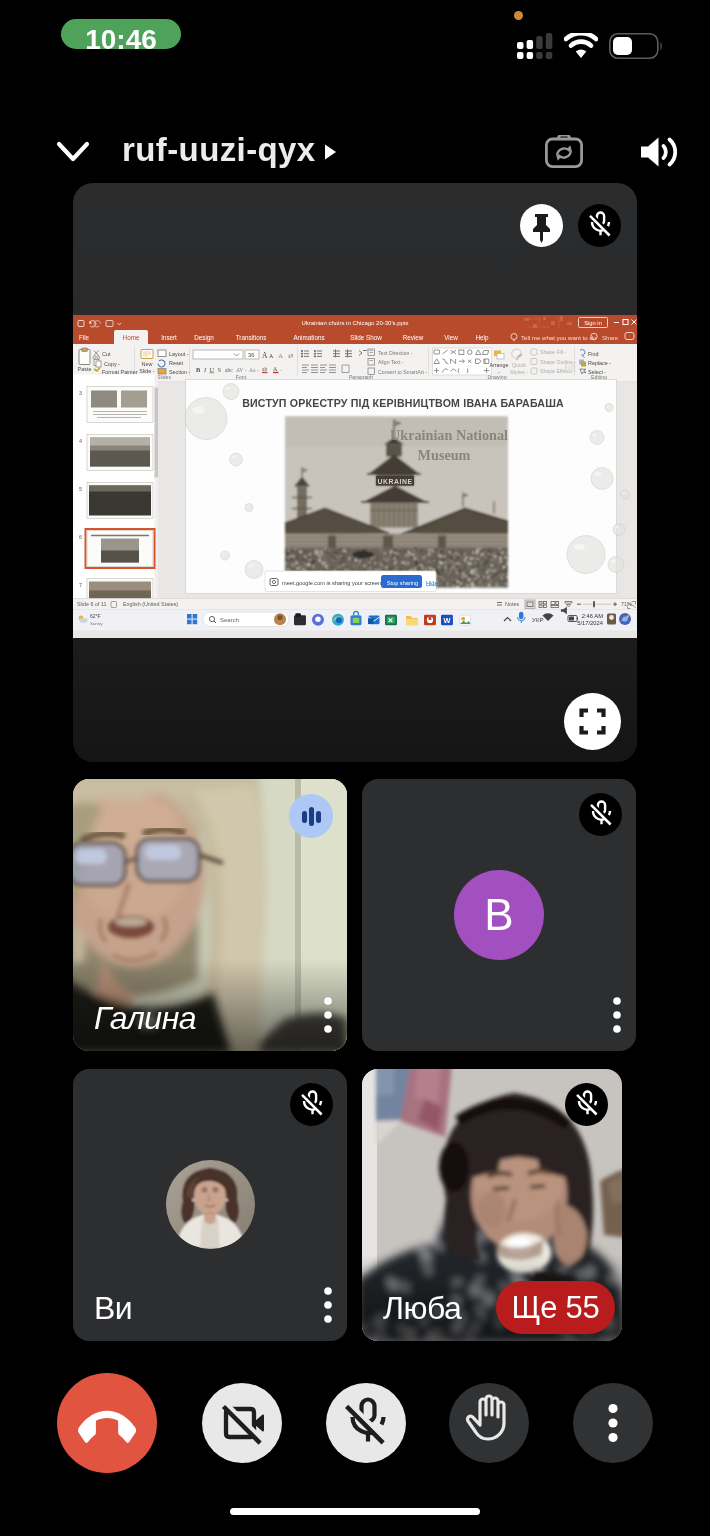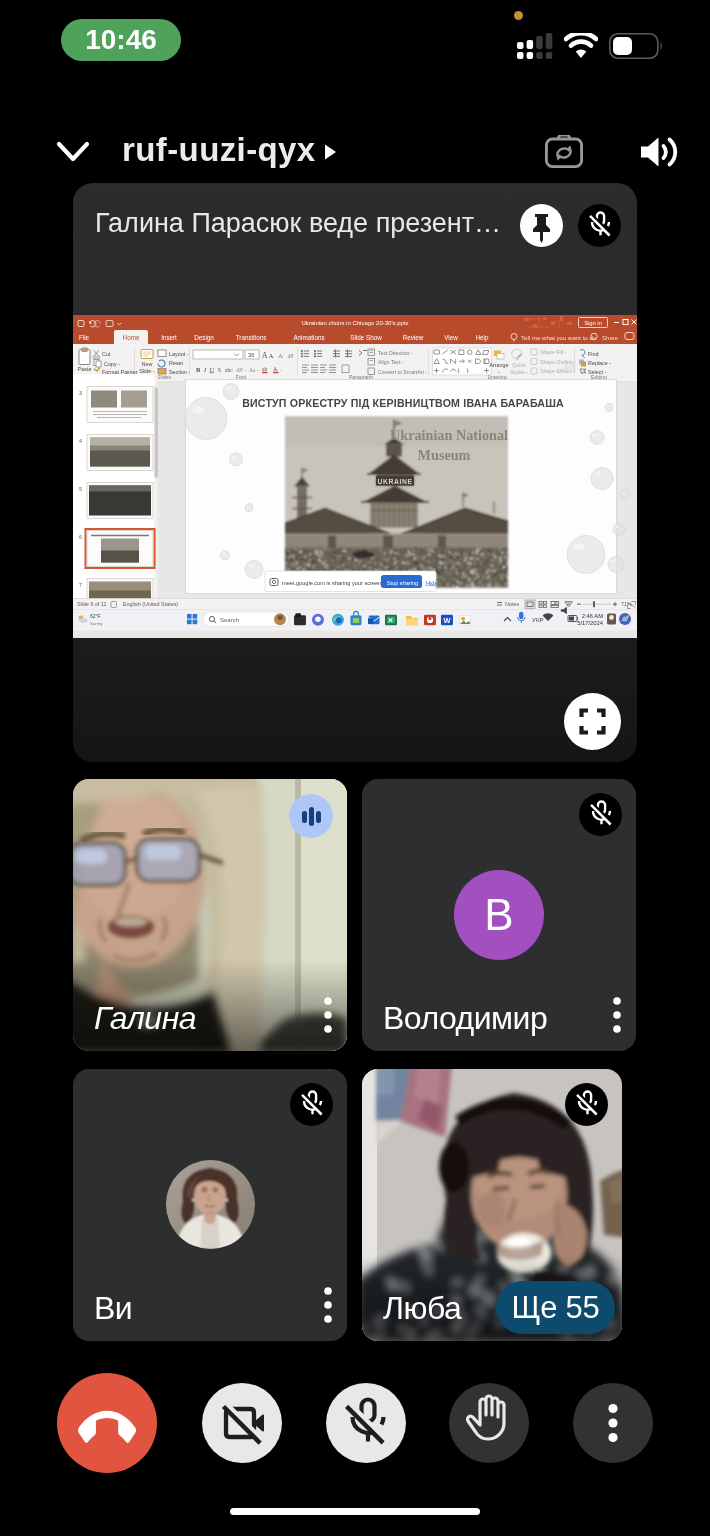--- a/index.html
+++ b/index.html
@@ -2,21 +2,21 @@
 <html><head>
 <meta charset="utf-8">
 <style>
   * { margin:0; padding:0; box-sizing:border-box; }
   html,body { background:#000; }
   body { font-family:"Liberation Sans", sans-serif; }
   .screen { position:relative; width:710px; height:1536px; background:#000; overflow:hidden; }
   .abs { position:absolute; }
 
   
-  .timepill { left:61px; top:19px; width:120px; height:42px; background:#4fa25a; border-radius:21px;
+  .timepill { left:61px; top:19px; width:120px; height:30px; background:#4fa25a; border-radius:21px;
     color:#fff; font-size:28px; font-weight:bold; text-align:center; line-height:42px; letter-spacing:0px; }
   .orangedot { left:514px; top:11px; width:9px; height:9px; border-radius:50%; background:#cd8A3a; }
 
   
   .meetcode { left:122px; top:131px; font-size:33px; color:#ececec; letter-spacing:0.4px;font-weight:bold; }
 
   
   .maintile { left:73px; top:183px; width:564px; height:579px; border-radius:20px;
      background:linear-gradient(180deg,#2b2c2d 0%, #29292a 40%, #151516 100%); overflow:hidden; }
   .mthead { position:absolute; left:22px; top:200px; font-size:27px; color:#e8e8e8; top:25px;}
@@ -30,21 +30,21 @@
   .t1 { left:73px; top:779px; width:274px; height:272px;font-style:italic; }
   .t2 { left:362px; top:779px; width:274px; height:272px; }
   .t3 { left:73px; top:1069px; width:274px; height:272px; }
   .t4 { left:362px; top:1069px; width:260px; height:272px; }
   .plabel { position:absolute; left:21px; bottom:14px; color:#fff; font-size:32px; letter-spacing:-0.5px; }
   .micbadge { position:absolute; right:14px; top:14px; width:43px; height:43px; border-radius:50%; background:#000; }
   .dots3 { position:absolute; right:14px; bottom:4px; width:10px; height:56px; }
   .avatarB { position:absolute; left:92px; top:91px; width:90px; height:90px; border-radius:50%; background:#a24fc0;
      color:#fff; font-size:44px; text-align:center; line-height:90px; }
   .audiopill { position:absolute; right:14px; top:15px; width:44px; height:44px; border-radius:50%; background:#adc8f7; }
-  .shche { position:absolute; right:7px; bottom:7px; width:119px; height:53px; border-radius:27px; background:#0c4a6e;
+  .shche { position:absolute; right:7px; bottom:7px; width:119px; height:53px; border-radius:27px; background:#b91c1c;
      color:#fff; font-size:31px; text-align:center; line-height:53px; letter-spacing:-0.3px; }
 
   
   .cbtn { position:absolute; border-radius:50%; }
   .homebar { left:230px; top:1508px; width:250px; height:7px; border-radius:4px; background:#fff; }
 </style>
 </head>
 <body>
 <div class="screen">
 
@@ -86,21 +86,20 @@
     <path d="M25.2 10.2 l 1.6 5.6 l-5.6 -0.9 Z" fill="#98999b"></path>
     <path d="M12.8 25.8 l -1.6 -5.6 l5.6 0.9 Z" fill="#98999b"></path>
   </svg>
   <svg class="abs" style="left:639px; top:133px;" width="40" height="38" viewBox="0 0 40 38">
     <path d="M2 13.5 H9 L19.5 4.5 V33.5 L9 24.5 H2 Z" fill="#fff"></path>
     <path d="M24.5 13 a 8.8 8.8 0 0 1 0 12" stroke="#fff" stroke-width="3.8" fill="none" stroke-linecap="round"></path>
     <path d="M30.5 6.5 a 16.5 16.5 0 0 1 0 25" stroke="#fff" stroke-width="3.8" fill="none" stroke-linecap="round"></path>
   </svg>
 
   <div class="abs maintile">
-    <div class="mthead">Галина Парасюк веде презент…</div>
     <div class="pinbtn">
       <svg width="43" height="43" viewBox="0 0 43 43">
         <path d="M15 10 h13 v3 h-2 v8 l4 4 v3 H23 v8 l-1.5 3 L20 36 v-8 H13 v-3 l4-4 v-8 h-2 Z" fill="#1b1b1b"></path>
       </svg>
     </div>
     <div class="micbadge1">
       <svg width="43" height="43" viewBox="0 0 43 43">
         <g stroke="#fff" stroke-width="2.4" fill="none">
           <rect x="18.9" y="8.5" width="7.2" height="12.2" rx="3.6"></rect>
           <path d="M14 18 a8.6 8.6 0 0 0 13.8 6.9"></path>
@@ -1554,21 +1553,20 @@
         <g stroke="#fff" stroke-width="2.4" fill="none">
           <rect x="18.9" y="8.5" width="7.2" height="12.2" rx="3.6"></rect>
           <path d="M14 18 a8.6 8.6 0 0 0 13.8 6.9"></path>
           <path d="M31 18 a8.6 8.6 0 0 1 -1.1 4.1"></path>
           <path d="M22.5 27.3 v4"></path>
         </g>
         <path d="M13.5 10.4 L33.1 30" stroke="#000" stroke-width="2.8"></path>
         <path d="M12 11.9 L31.6 31.5" stroke="#fff" stroke-width="2.5"></path>
       </svg>
     </div>
-    <div class="plabel">Володимир</div>
     <svg class="dots3" viewBox="0 0 10 56">
       <circle cx="5" cy="10" r="3.8" fill="#fff"></circle>
         <circle cx="5" cy="24" r="3.8" fill="#fff"></circle>
         <circle cx="5" cy="38" r="3.8" fill="#fff"></circle>
     </svg>
   </div>
 
   <div class="abs ptile t3">
     <svg style="position:absolute;left:93px;top:91px;" width="89" height="89" viewBox="0 0 89 89">
         <defs>

